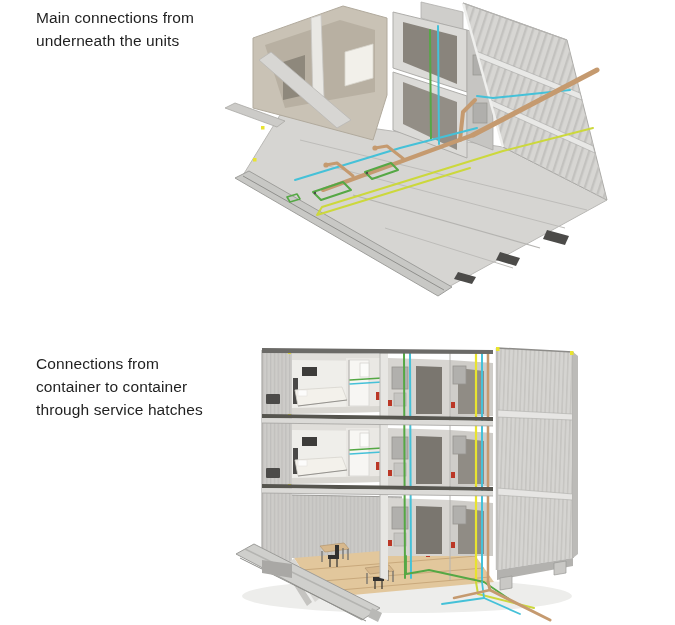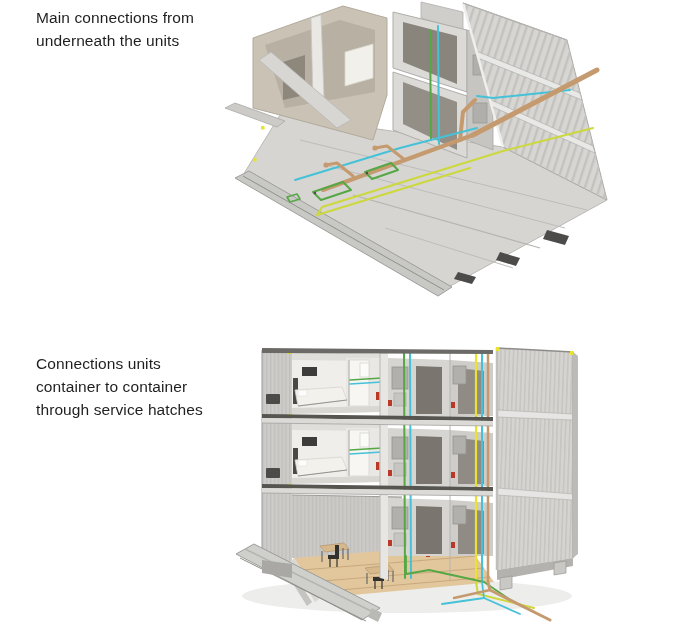--- a/index.html
+++ b/index.html
@@ -29,21 +29,21 @@
   svg .f-yellow{fill:var(--pipe-yellow,#e8e32f);}
   svg .f-vent{fill:var(--vent-dark,#4c4b49);}
 </style>
 </head>
 <body>
 
 <div class="page">
 
   <p class="caption" id="caption-top">Main connections from
 underneath the units</p>
-  <p class="caption" id="caption-bottom">Connections units
+  <p class="caption" id="caption-bottom">Connections from
 container to container
 through service hatches</p>
 
   <svg class="fig" id="fig-top" width="400" height="300" viewBox="0 0 400 300" role="img" aria-label="Bottom-up 3D render of stacked container modules showing the main service connections routed underneath the units">
     <defs>
       <pattern id="stripes-a" patternUnits="userSpaceOnUse" width="7" height="10" patternTransform="rotate(18)">
         <line x1="1.2" y1="-1" x2="1.2" y2="11" stroke="#c3c2bf" stroke-width="2.4"></line>
       </pattern>
     </defs>
 

